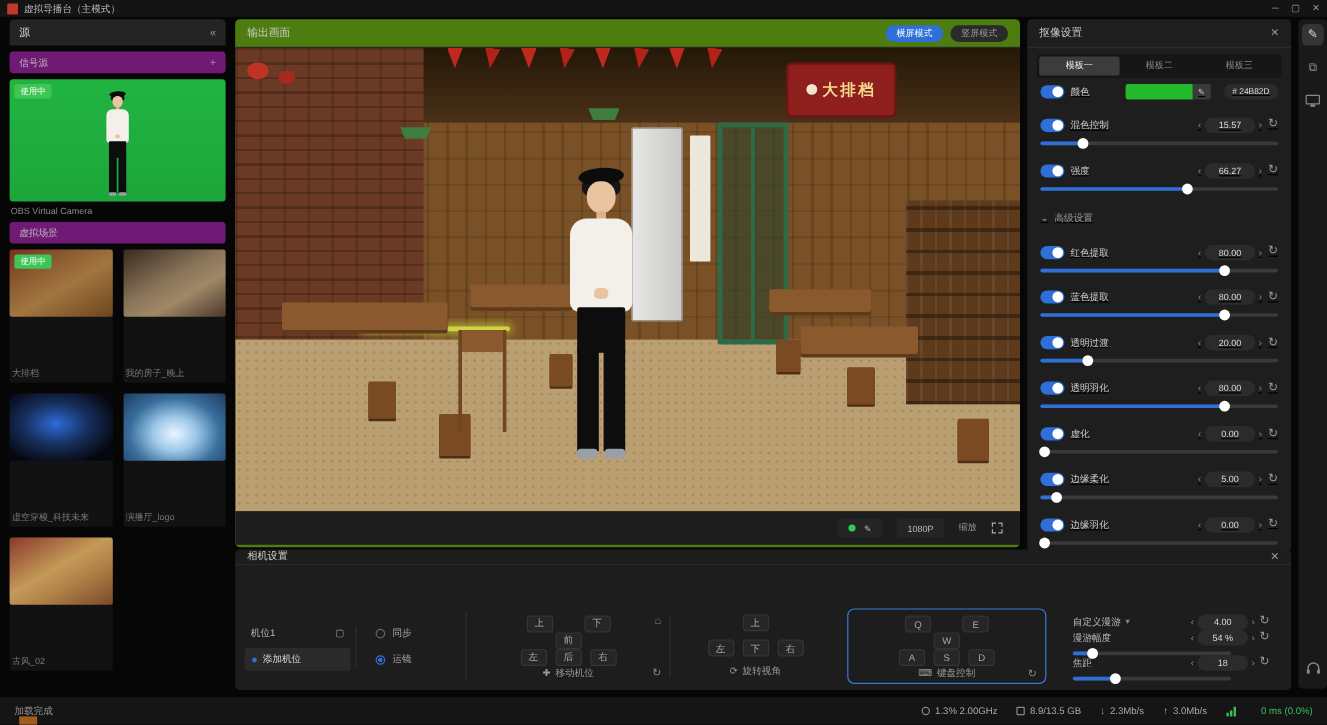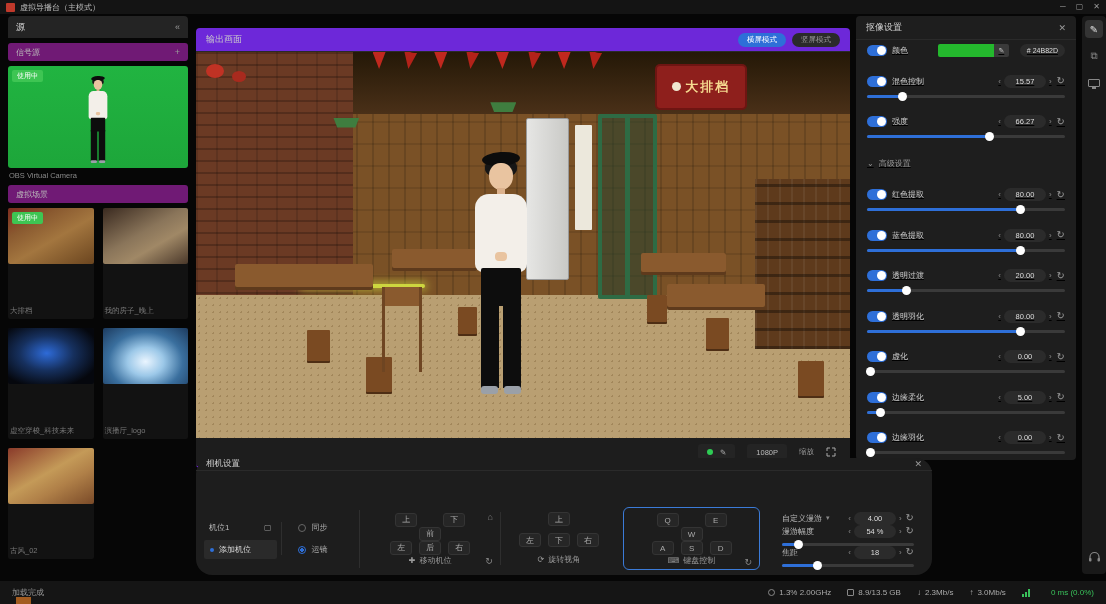--- a/index.html
+++ b/index.html
@@ -33,22 +33,22 @@
   .thumb { height:56px; border-radius:2px; position:relative; overflow:hidden; }
   .cap { font-size:7.5px; color:#777; padding:0 2px 3px; white-space:nowrap; overflow:hidden; }
   .t1 { background:linear-gradient(150deg,#7d2c1e 0%,#8a5a30 28%,#a3763f 55%,#6b451f 100%); }
   .t2 { background:linear-gradient(195deg,#6b727a 0%,#d8d5cf 35%,#c4baa8 65%,#8a8070 100%); }
   .t3 { background:linear-gradient(150deg,#3a2a20 0%,#8a755a 45%,#a08866 65%,#4a382a 100%); }
   .t4 { background:radial-gradient(ellipse at 45% 45%,#2e6bd8 0%,#16305e 40%,#05070d 80%); }
   .t5 { background:radial-gradient(ellipse at 50% 60%,#eaf5ff 0%,#9cc8e8 30%,#3a6f9e 62%,#1c3a5e 100%); }
   .t6 { background:linear-gradient(150deg,#8a3a2a 0%,#c49a58 45%,#b08048 65%,#7a4a28 100%); }
 
   
-  .center-panel { position:absolute; left:196px; top:28px; width:654px; height:440px;
-    background:#6d28d9; border-radius:4px; overflow:hidden; }
+  .center-panel { position:absolute; left:196px; top:16px; width:654px; height:440px;
+    background:#4d7c0f; border-radius:4px; overflow:hidden; }
   .panel-head { height:24px; display:flex; align-items:center; padding:0 10px; gap:8px;
     border-bottom:1px solid #2a2a2a; font-size:9px; color:#ccc; }
   .panel-head .close { margin-left:auto; color:#999; font-size:9px; }
   .mode-pills { margin-left:auto; display:flex; gap:6px; align-items:center; }
   .pill-a { background:#2e6fd8; color:#fff; border-radius:8px; font-size:7.5px; padding:2px 9px; }
   .pill-b { background:#2a2a2a; color:#999; border-radius:8px; font-size:7.5px; padding:2px 9px; }
 
   
   .scene { position:relative; height:386px; overflow:hidden; background:#1a120a; }
   .scene > div { position:absolute; }
@@ -149,22 +149,22 @@
     background:#fff; border-radius:50%; }
   .swatch-wrap { display:flex; align-items:center; }
   .swatch { width:56px; height:13px; border-radius:2px 0 0 2px; }
   .swatch-pen { width:15px; height:13px; background:#3a3a3a; border-radius:0 2px 2px 0;
     display:flex; align-items:center; justify-content:center; font-size:7px; color:#ccc; }
   .hex-btn { background:#2b2b2b; border-radius:7px; height:13px; display:flex; align-items:center;
     padding:0 7px; font-size:7px; color:#ddd; margin-left:6px; }
   .adv-head { display:flex; align-items:center; gap:5px; font-size:8px; color:#999; padding:2px 0; }
 
   
-  .bottom-panel { position:absolute; left:196px; top:458px; width:736px; height:117px;
-    background:#1d1d1d; border-radius:16px; display:flex; flex-direction:column;gap:32px; }
+  .bottom-panel { position:absolute; left:196px; top:458px; width:880px; height:117px;
+    background:#1d1d1d; border-radius:4px; display:flex; flex-direction:column;gap:32px; }
   .bp-head { height:20px; display:flex; align-items:center; padding:0 10px;
     border-bottom:1px solid #2a2a2a; font-size:8.5px; color:#ccc; }
   .bp-head .close { margin-left:auto; color:#999; font-size:9px; }
   .cam-body { flex:1; display:flex; align-items:center; padding:4px 6px 6px; }
   .sec { position:relative; }
   .sec + .sec { border-left:1px solid #2e2e2e; }
   .sec1 { width:94px; display:flex; flex-direction:column; gap:5px; padding:2px 4px 0 2px; }
   .pos-row { display:flex; justify-content:space-between; align-items:center; font-size:8px;
     color:#bbb; padding:2px 5px; }
   .add-row { background:#2a2a2a; border-radius:2px; display:flex; align-items:center; gap:5px;
@@ -367,20 +367,25 @@
         <path d="M1 4 V1 H4 M6 1 H9 V4 M9 6 V9 H6 M4 9 H1 V6" stroke="#aaa" stroke-width="1" fill="none"></path>
       </svg>
     </div>
   </div>
 
   <div class="right-panel">
     <div class="panel-head">
       <span>抠像设置</span>
       <span class="close">✕</span>
     </div>
+    <div class="tabs">
+      <div class="tab active">模板一</div>
+      <div class="tab">模板二</div>
+      <div class="tab">模板三</div>
+    </div>
     <div class="kbody">
 
       <div class="krow-line">
         <span class="toggle"></span>
         <span class="klabel">颜色</span>
         <span class="swatch-wrap">
           <span class="swatch" style="background: rgb(36, 184, 45);"></span>
           <span class="swatch-pen">✎</span>
         </span>
         <span class="hex-btn"># 24B82D</span>

